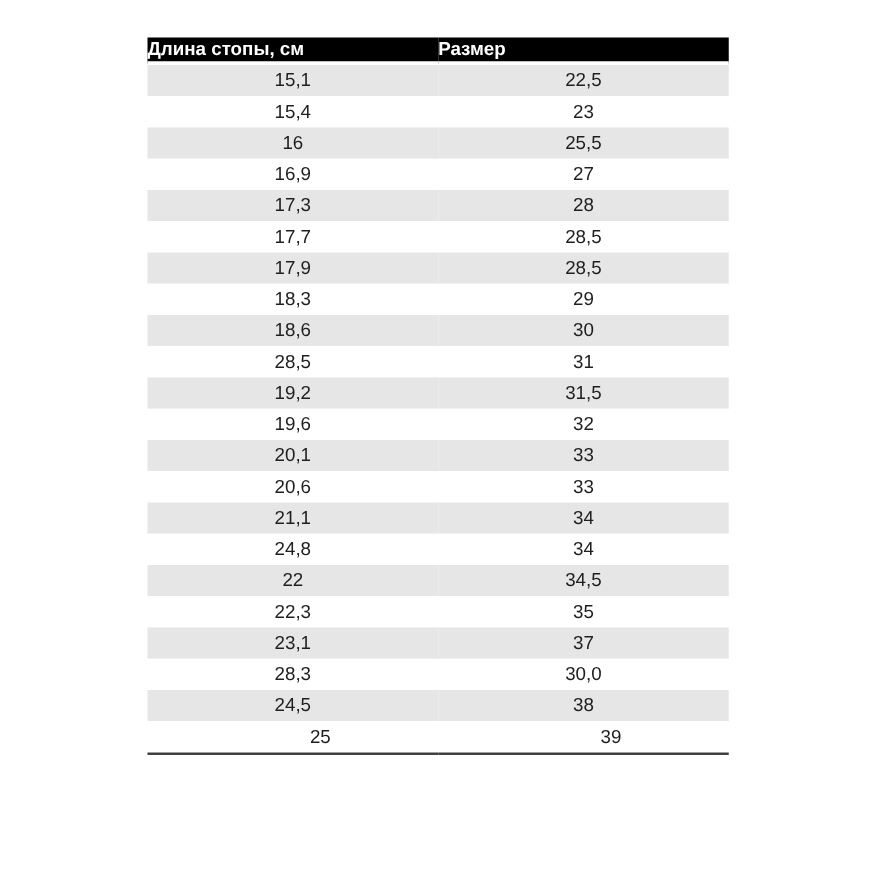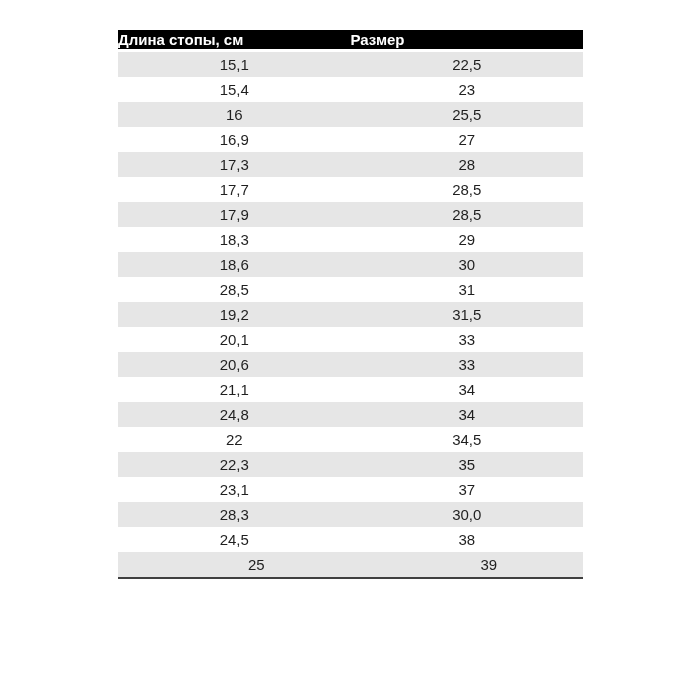--- a/index.html
+++ b/index.html
@@ -106,20 +106,24 @@
         </tr>
         <tr>
           <td>28,5</td>
           <td>31</td>
         </tr>
         <tr>
           <td>19,2</td>
           <td>31,5</td>
         </tr>
         <tr>
+          <td>19,6</td>
+          <td>32</td>
+        </tr>
+        <tr>
           <td>20,1</td>
           <td>33</td>
         </tr>
         <tr>
           <td>20,6</td>
           <td>33</td>
         </tr>
         <tr>
           <td>21,1</td>
           <td>34</td>

